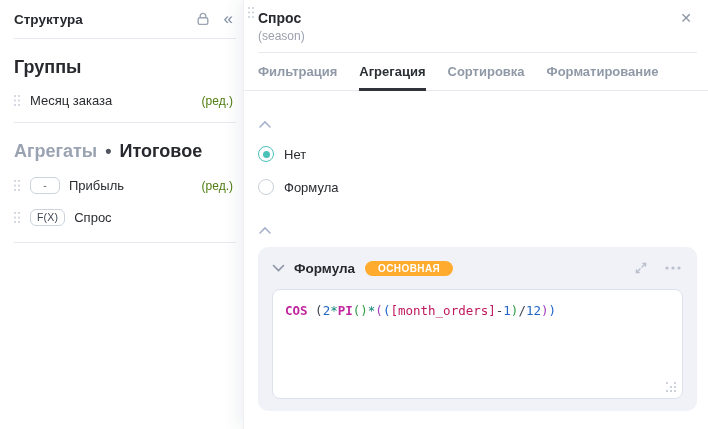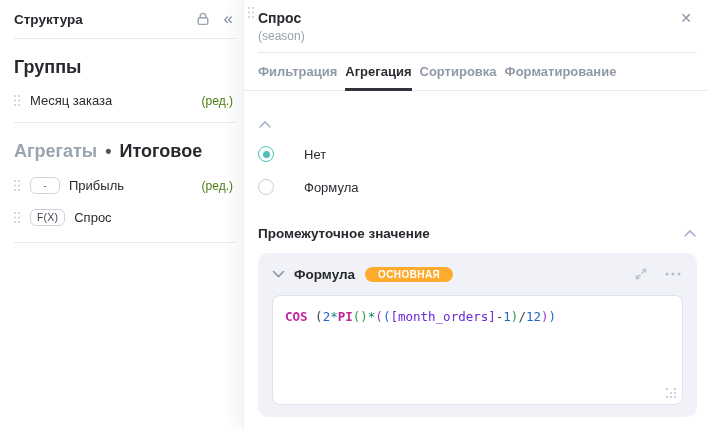--- a/index.html
+++ b/index.html
@@ -46,30 +46,30 @@
     border-left:1px solid #edeff3; box-shadow:-6px 0 16px rgba(45,55,85,.07);
   }
   .rp-inner { padding:0 11px 0 14px; }
   .rp-header { position:relative; padding-top:10px; }
   .rp-drag { position:absolute; left:-10px; top:7px; }
   .rp-title { font-weight:bold; font-size:14px; }
   .rp-subtitle { color:#9ba2ad; font-size:12px; margin-top:3px; padding-bottom:9px; }
   .close-btn { position:absolute; right:1px; top:6px; color:#8b94a1; font-size:14px; padding:4px; }
   .rp-divider { border-bottom:1px solid #e7e9ee; }
 
-  .tabs { position:relative; display:flex; gap:8px; }
+  .tabs { position:relative; display:flex; gap:22px; }
   .tabs::after { content:""; position:absolute; left:-14px; right:-11px; bottom:0; height:1px; background:#e7e9ee; }
   .tab { position:relative; z-index:1; padding:11px 0 12px; font-weight:bold; color:#9099a7; cursor:pointer; font-size:13px; }
   .tab.active { color:#2b2e34; box-shadow:inset 0 -3px 0 #30333a; }
 
   .section-header { display:flex; align-items:center; justify-content:space-between; margin-top:29px; }
   .section-title { font-weight:bold; font-size:13.5px; }
   .chevron-up, .chevron-down { display:flex; align-items:center; cursor:pointer; }
 
-  .radio-option { display:flex; align-items:center; margin-top:17px; cursor:pointer;gap:20px; }
+  .radio-option { display:flex; align-items:center; margin-top:17px; cursor:pointer; }
   .radio-circle { width:16px; height:16px; border-radius:50%; border:1.5px solid #c9cfd8; margin-right:10px; position:relative; flex:0 0 auto; background:#fff; }
   .radio-option.checked .radio-circle { border-color:#4cc1b8; }
   .radio-option.checked .radio-circle::after {
     content:""; position:absolute; left:50%; top:50%; width:7px; height:7px; margin:-3.5px 0 0 -3.5px;
     border-radius:50%; background:#4cc1b8;
   }
   .radio-label { color:#2a2c31; }
 
   .sec2 { margin-top:31px; }
   .formula-card { margin-top:12px; background:#f0f2f7; border-radius:10px; padding:8px 14px 12px 14px; }
@@ -84,21 +84,21 @@
 
   .code-box {
     position:relative; margin-top:8px; background:#fff; border:1px solid #dde2ec;
     border-radius:8px; height:110px; padding:13px 12px; cursor:text;
   }
   .code-line { font-family:"DejaVu Sans Mono", monospace; font-size:12.5px; white-space:pre; }
   .tok-kw   { color:#c0269e; font-weight:bold; }
   .tok-num  { color:#2166c4; }
   .tok-op   { color:#12857a; }
   .tok-plain{ color:#3c434d; }
-  .tok-field{ color:#6d28d9; }
+  .tok-field{ color:#be185d; }
   .tok-pd   { color:#3c434d; }
   .tok-pg   { color:#2f9e44; }
   .tok-pp   { color:#a33bc2; }
   .tok-pb   { color:#2567cd; }
   .resize-handle { position:absolute; right:6px; bottom:6px; width:10px; height:10px; cursor:nwse-resize; }
   .resize-handle::before {
     content:""; position:absolute; left:0; top:0; width:2px; height:2px; border-radius:50%;
     background:#bcc2cf;
     box-shadow:8px 0 0 #bcc2cf, 4px 4px 0 #bcc2cf, 8px 4px 0 #bcc2cf, 0 8px 0 #bcc2cf, 4px 8px 0 #bcc2cf, 8px 8px 0 #bcc2cf;
   }
@@ -184,21 +184,20 @@
     <div class="radio-option checked">
       <span class="radio-circle"></span>
       <span class="radio-label">Нет</span>
     </div>
     <div class="radio-option">
       <span class="radio-circle"></span>
       <span class="radio-label">Формула</span>
     </div>
 
     <div class="section-header sec2">
-      <div class="section-title">Промежуточное значение</div>
       <span class="chevron-up">
         <svg width="14" height="9" viewBox="0 0 14 9" fill="none" stroke="#a7b1cd" stroke-width="1.6" stroke-linecap="round">
           <path d="M2 7l5-5 5 5"></path>
         </svg>
       </span>
     </div>
 
     <div class="formula-card">
       <div class="fc-header">
         <span class="chevron-down">

